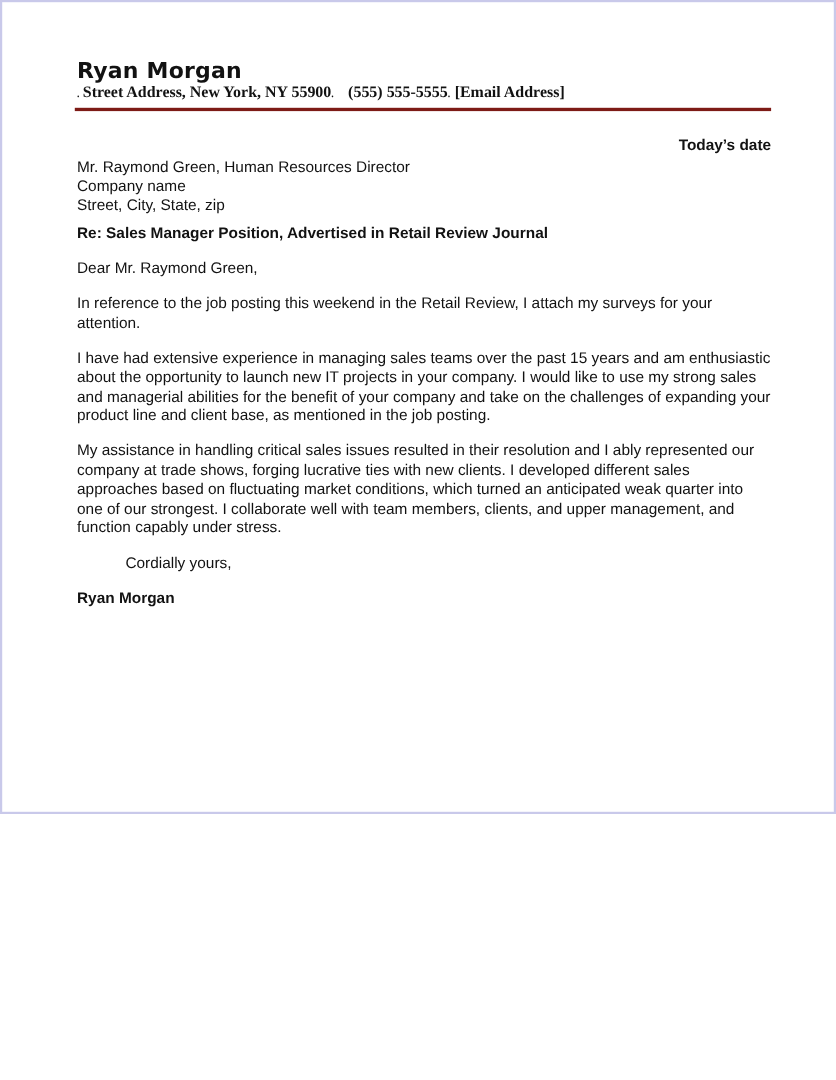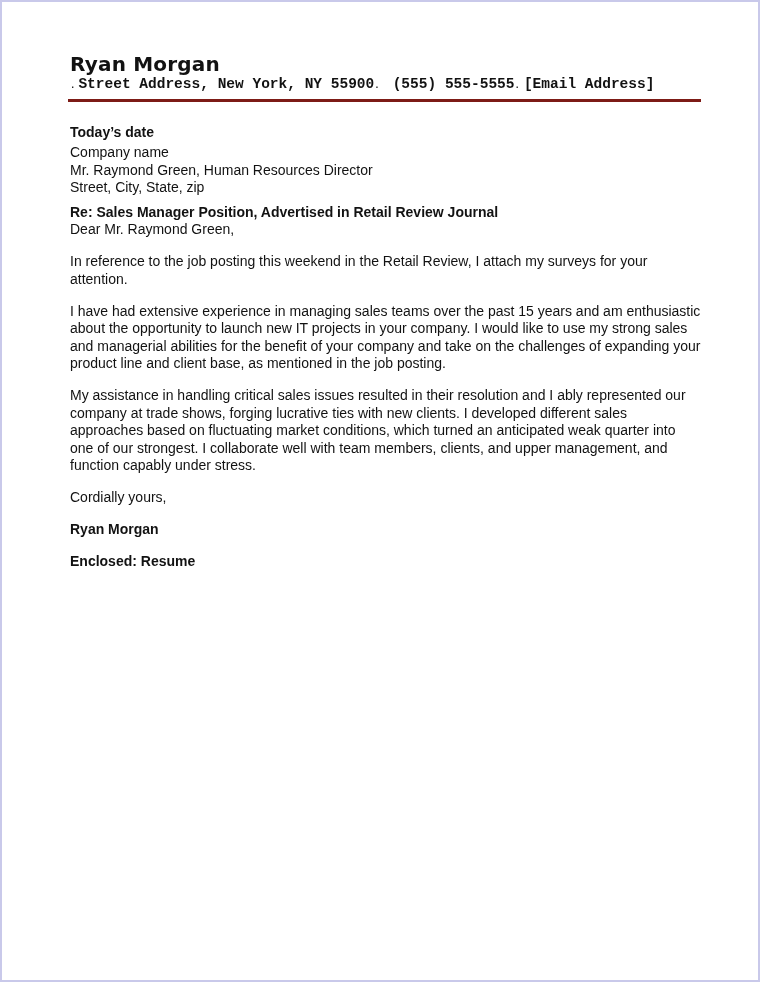--- a/index.html
+++ b/index.html
@@ -4,42 +4,42 @@
 <style>
   :root {
     --page-border: #c9c9ea;
     --rule: #7d1b16;
     --ink: #121212;
     --paper: #ffffff;
   }
   html, body { margin: 0; padding: 0; background: #fff; }
   .page {
     width: 760px;
-    height: 982px;
+    height: 740px;
     box-sizing: border-box;
     border: 2px solid var(--page-border);
     background: var(--paper);
     color: var(--ink);
     font-family: "Liberation Sans", "DejaVu Sans", sans-serif;
     overflow: hidden;
   }
   .content {
     padding: 51px 57px 0 68px; 
   }
   
   .sender-name {
     margin: 0;
     font-family: "DejaVu Sans", "Liberation Sans", sans-serif;
     font-size: 20px;
     font-weight: 700;
     line-height: 22px;
     letter-spacing: 0.2px;
   }
   .contact-line {
-    font-family: Liberation Mono, monospace;
+    font-family: Liberation Serif, serif;
     font-size: 14.5px;
     font-weight: 700;
     line-height: 18px;
     white-space: nowrap;
   }
   .contact-line .sep {
     font-size: 9px;
     font-weight: 700;
     vertical-align: baseline;
   }
@@ -48,49 +48,51 @@
   .contact-line .sep.tight{ margin-right: 4px; }
   .header-rule {
     height: 3px;
     background: var(--rule);
     margin-top: 4px;
     margin-left: -2px; 
   }
   
   .date-line {
     margin-top: 21px;
-    text-align: left;
+    text-align: right;
     font-weight: 700;
     font-size: 14px;
     line-height: 18px;
   }
   .recipient-block {
     margin-top: 3px;
     font-size: 14px;
     line-height: 17.5px;
   }
   .subject-line {
     margin-top: 7px;
     font-weight: 700;
     font-size: 14px;
     line-height: 17.5px;
   }
   .salutation {
+    margin-top: 15px;
     font-size: 14px;
     line-height: 17.5px;
   }
   .para {
     margin: 14.5px 0 0 0;
     font-size: 14px;
     line-height: 17.5px;
   }
   .closing {
     margin-top: 14.5px;
     font-size: 14px;
     line-height: 17.5px;
+    margin-left: 44px;
   }
   .signature-name {
     margin-top: 14.5px;
     font-weight: 700;
     font-size: 14px;
     line-height: 17.5px;
   }
   .enclosure-note {
     margin-top: 14.5px;
     font-weight: 700;
@@ -108,31 +110,30 @@
       <h1 class="sender-name">Ryan Morgan</h1>
       <div class="contact-line">
         <span class="sep lead">.</span><span>Street Address, New York, NY 55900</span><span class="sep mid">.</span><span>(555) 555-5555</span><span class="sep tight">.</span><span>[Email Address]</span>
       </div>
       <div class="header-rule"></div>
     </header>
 
     <div class="date-line">Today’s date</div>
 
     <div class="recipient-block">
+      <div>Mr. Raymond Green, Human Resources Director</div>
       <div>Company name</div>
-      <div>Mr. Raymond Green, Human Resources Director</div>
       <div>Street, City, State, zip</div>
     </div>
 
     <div class="subject-line">Re: Sales Manager Position, Advertised in Retail Review Journal</div>
 
     <div class="salutation">Dear Mr. Raymond Green,</div>
 
     <p class="para">In reference to the job posting this weekend in the Retail Review, I attach my surveys for your attention.</p>
     <p class="para">I have had extensive experience in managing sales teams over the past 15 years and am enthusiastic about the opportunity to launch new IT projects in your company. I would like to use my strong sales and managerial abilities for the benefit of your company and take on the challenges of expanding your product line and client base, as mentioned in the job posting.</p>
     <p class="para">My assistance in handling critical sales issues resulted in their resolution and I ably represented our company at trade shows, forging lucrative ties with new clients. I developed different sales approaches based on fluctuating market conditions, which turned an anticipated weak quarter into one of our strongest. I collaborate well with team members, clients, and upper management, and function capably under stress.</p>
 
     <div class="closing">Cordially yours,</div>
     <div class="signature-name">Ryan Morgan</div>
-    <div class="enclosure-note">Enclosed: Resume</div>
 
   </div>
 </div>
 
 </body></html>

